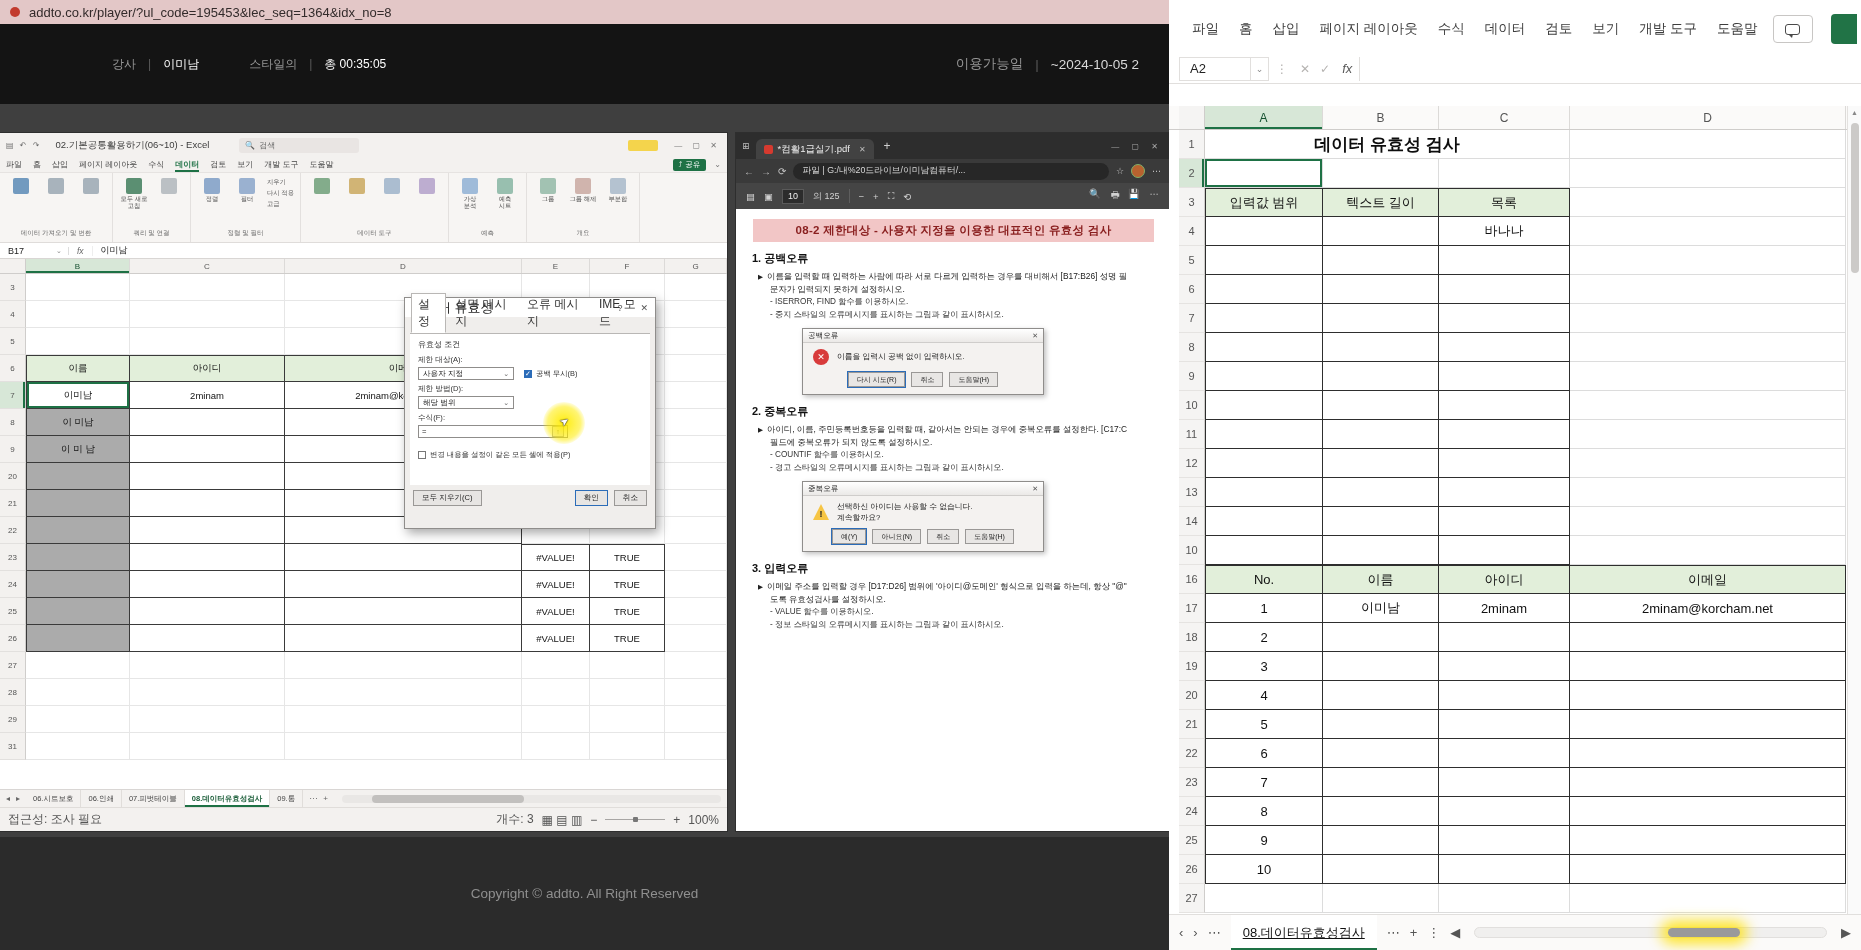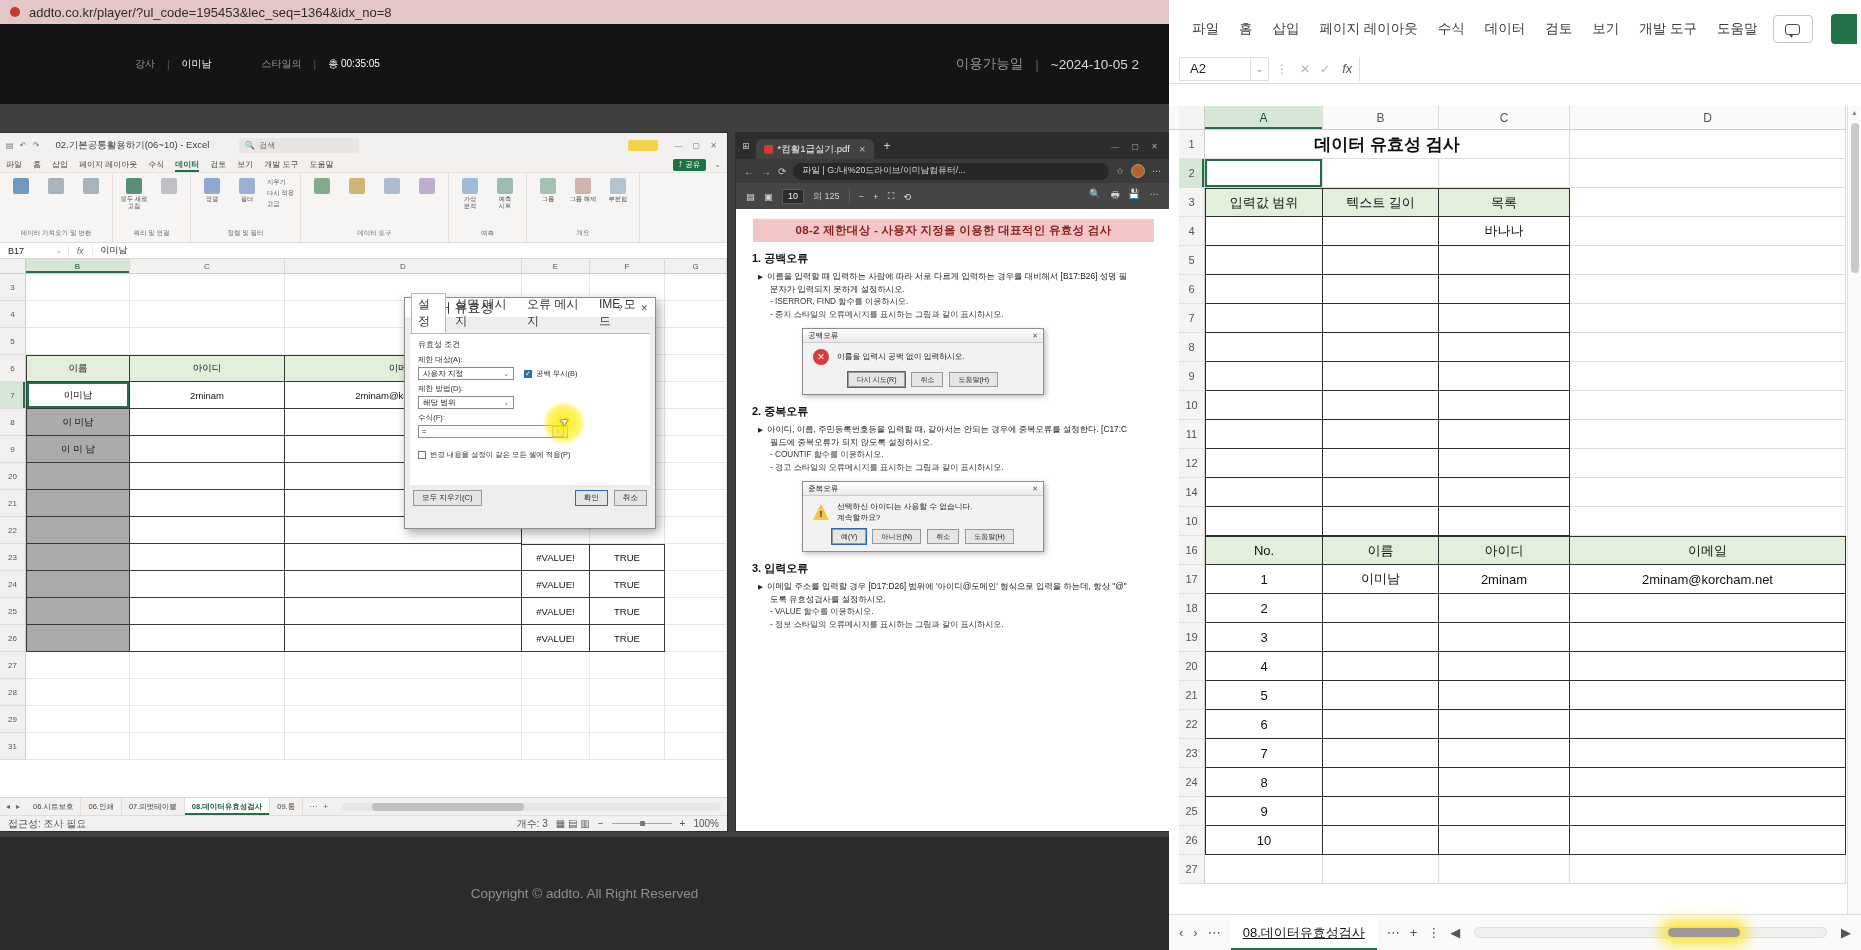--- a/index.html
+++ b/index.html
@@ -7,21 +7,21 @@
   .stage{position:relative;width:1861px;height:950px;background:#3f3f3f;overflow:hidden;
          font-family:"Liberation Sans","DejaVu Sans",sans-serif;}
 
   
   .browser{position:absolute;left:0;top:0;width:1169px;height:950px;background:#3f3f3f;}
   .urlbar{height:24px;background:#e3c7c7;display:flex;align-items:center;gap:9px;padding:0 10px;}
   .urlbar .dot{width:10px;height:10px;border-radius:50%;background:#c23b2e;}
   .urlbar .url{font-size:13px;color:#332b2b;}
   .lec-header{height:80px;background:#141414;display:flex;align-items:center;color:#fff;padding:0 20px;}
   .lec-title{font-size:21px;font-weight:bold;letter-spacing:0.2px;}
-  .meta1{margin-left:115px;display:flex;align-items:center;gap:12px;font-size:10px;}
+  .meta1{margin-left:92px;display:flex;align-items:center;gap:12px;font-size:12px;}
   .meta2{margin-left:auto;display:flex;align-items:center;gap:12px;font-size:13.5px;margin-right:10px;}
   .mlabel{color:#979797;}
   .msep{color:#5a5a5a;}
   .mval{color:#fff;}
   .mval2{color:#d9d9d9;}
   .mgap{width:26px;}
   .video{position:absolute;top:104px;left:0;width:1169px;height:733px;background:#3f3f3f;}
   .lec-footer{position:absolute;top:837px;left:0;width:1169px;height:113px;background:#2b2b2b;
               display:flex;align-items:center;justify-content:center;}
   .lec-footer span{color:#8f8f8f;font-size:13.5px;}
@@ -79,22 +79,22 @@
   .m-cell.acell{box-shadow:inset 0 0 0 2px #1e7145;background:#fff;}
   .m-sheets{height:18px;background:#f3f1ef;border-top:1px solid #d9d6d4;display:flex;align-items:center;
             gap:6px;padding:0 6px;flex:none;}
   .m-nav{font-size:8px;color:#666;}
   .m-sheetlist{display:flex;align-items:stretch;height:100%;}
   .m-sheet{font-size:7.5px;color:#444;display:flex;align-items:center;padding:0 7px;
            border-right:1px solid #e0ddda;}
   .m-sheet.active{background:#fff;color:#185c37;font-weight:bold;box-shadow:inset 0 -2px 0 #1e7145;}
   .m-hscroll{flex:1;height:8px;background:#e9e7e5;border-radius:4px;margin-left:8px;position:relative;}
   .m-hscroll .th{position:absolute;left:8%;width:40%;height:8px;border-radius:4px;background:#c2c0be;}
-  .m-status{height:16px;background:#f3f1ef;border-top:1px solid #e0ddda;display:flex;align-items:center;
-            gap:10px;padding:0 8px;font-size:10px;color:#555;flex:none;}
+  .m-status{height:24px;background:#f3f1ef;border-top:1px solid #e0ddda;display:flex;align-items:center;
+            gap:10px;padding:0 8px;font-size:12px;color:#555;flex:none;}
   .m-status .right{margin-left:auto;display:flex;align-items:center;gap:8px;}
   .m-zoomline{width:60px;height:1px;background:#a8a6a4;position:relative;}
   .m-zoomline i{position:absolute;left:28px;top:-2.5px;width:5px;height:5px;background:#777;border-radius:1px;}
 
   
   .dv{position:absolute;left:404px;top:164px;width:252px;height:232px;background:#f0eeec;
       border:1px solid #8f8d8b;box-shadow:3px 4px 10px rgba(0,0,0,.35);z-index:30;font-size:8px;}
   .dv-titlebar{height:19px;display:flex;align-items:center;background:#fff;padding:0 7px;gap:8px;}
   .dv-titletext{font-size:13px;color:#222;}
   .dv-help,.dv-x{margin-left:auto;font-size:9px;color:#555;}
@@ -886,20 +886,27 @@
             <div class="x-cell" style="width: 276px;"></div>
           </div>
           <div class="x-row">
             <div class="x-gut">12</div>
             <div class="x-cell tbl tfirst" style="width: 118px;"></div>
             <div class="x-cell tbl" style="width: 116px;"></div>
             <div class="x-cell tbl" style="width: 131px;"></div>
             <div class="x-cell" style="width: 276px;"></div>
           </div>
           <div class="x-row">
+            <div class="x-gut">13</div>
+            <div class="x-cell tbl tfirst" style="width: 118px;"></div>
+            <div class="x-cell tbl" style="width: 116px;"></div>
+            <div class="x-cell tbl" style="width: 131px;"></div>
+            <div class="x-cell" style="width: 276px;"></div>
+          </div>
+          <div class="x-row">
             <div class="x-gut">14</div>
             <div class="x-cell tbl tfirst" style="width: 118px;"></div>
             <div class="x-cell tbl" style="width: 116px;"></div>
             <div class="x-cell tbl" style="width: 131px;"></div>
             <div class="x-cell" style="width: 276px;"></div>
           </div>
           <div class="x-row">
             <div class="x-gut">10</div>
             <div class="x-cell tbl tfirst" style="width: 118px;"></div>
             <div class="x-cell tbl" style="width: 116px;"></div>

